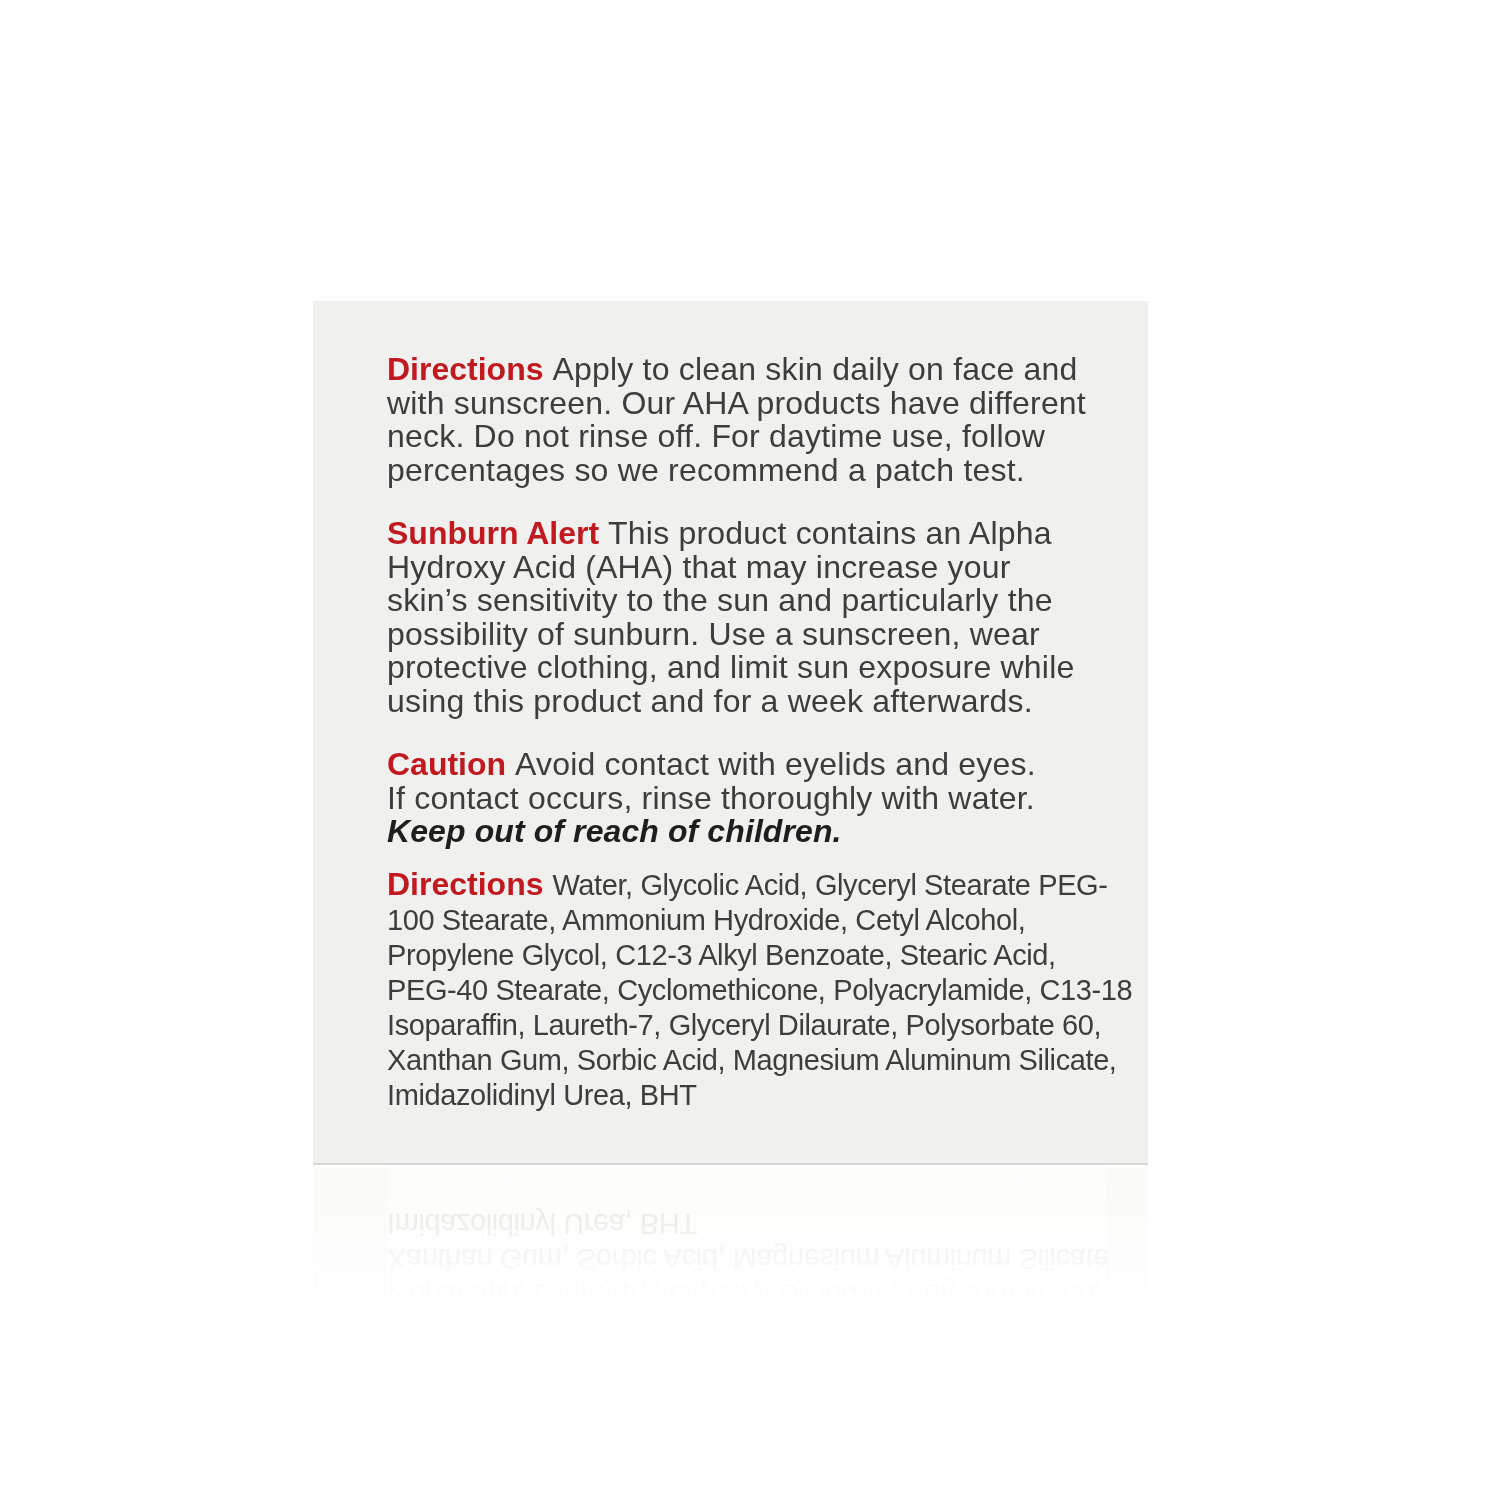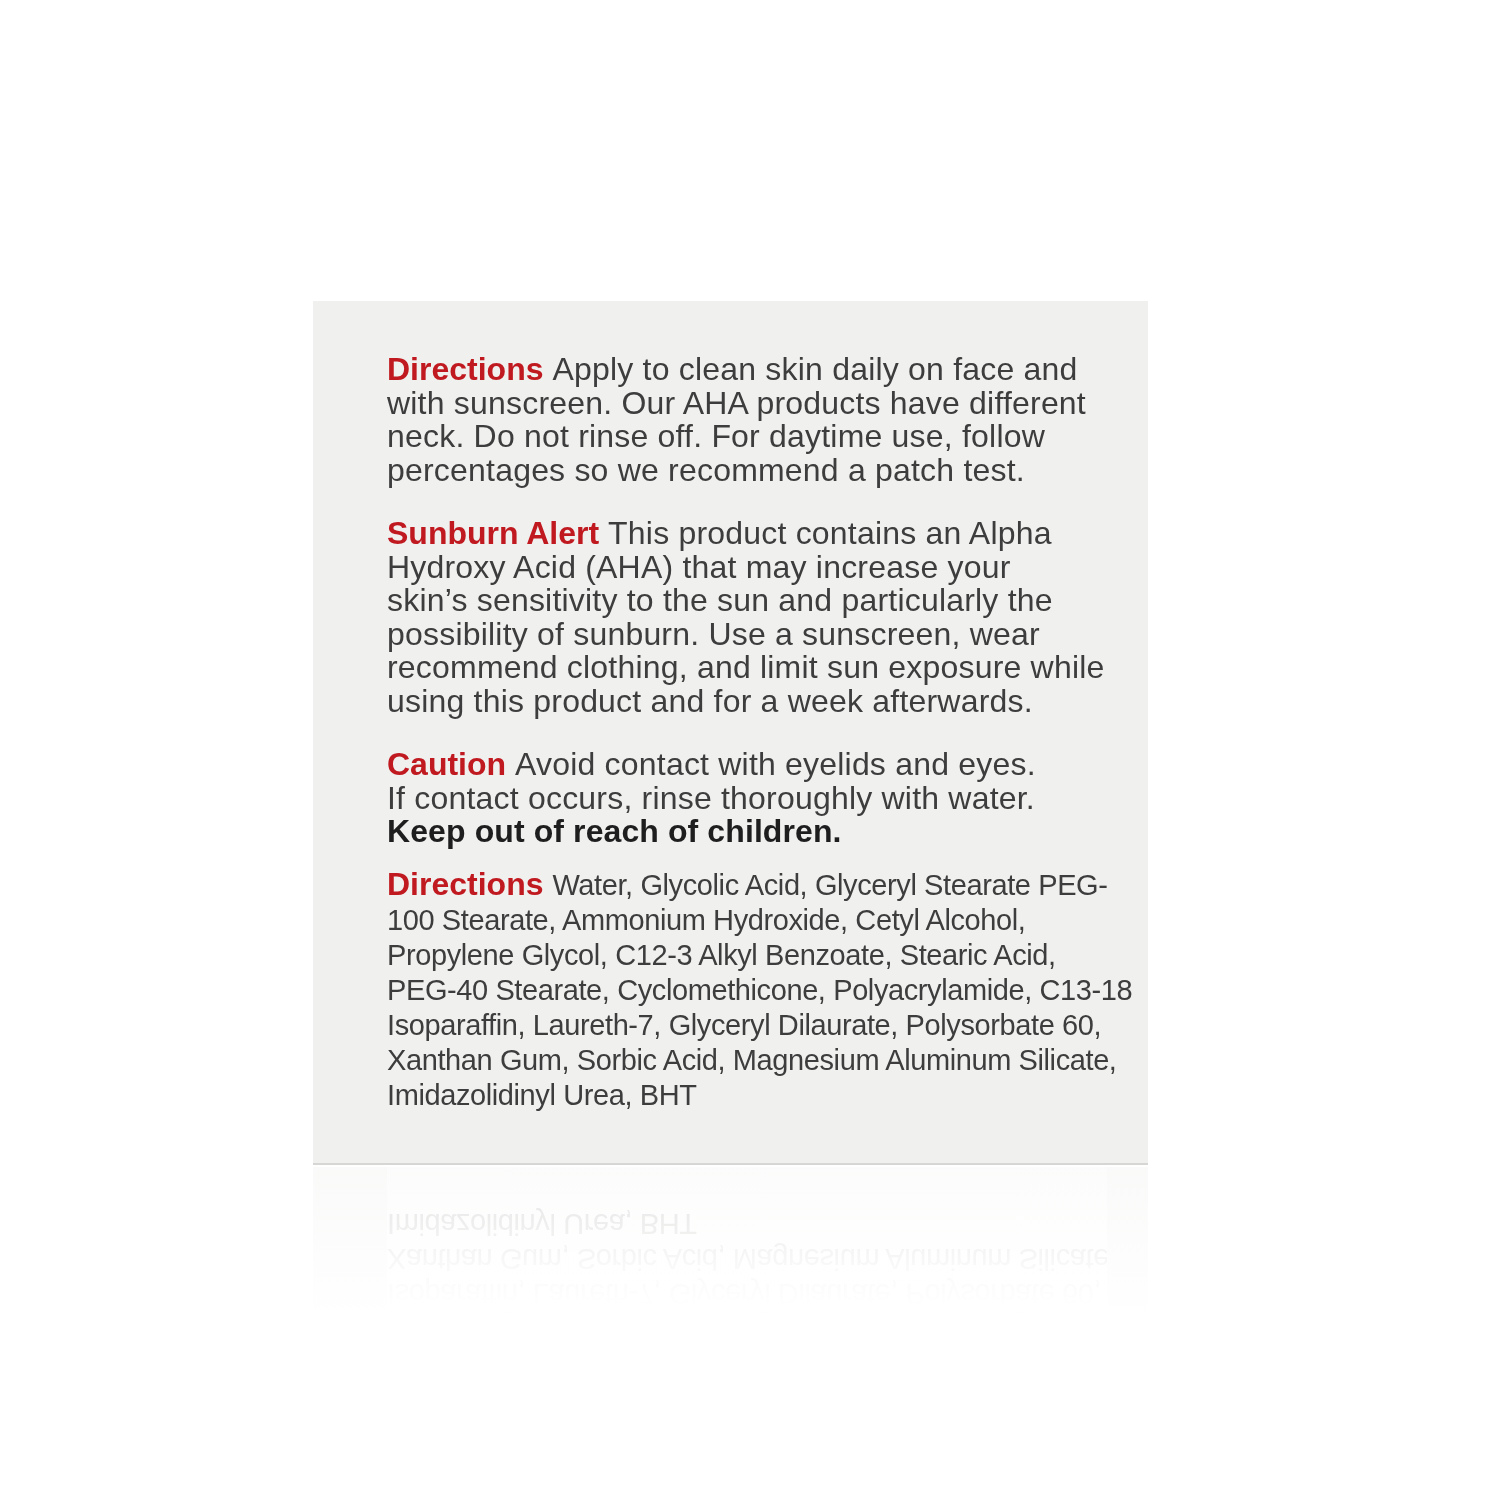--- a/index.html
+++ b/index.html
@@ -37,21 +37,21 @@
     white-space: nowrap;
   }
   .para.caution { margin-bottom: 18px; }
   .para .h {
     font-weight: 700;
     color: var(--heading-red);
     margin-right: 0.28em;
     letter-spacing: 0px;
   }
   .ln { white-space: nowrap; }
-  .ln.bold-line { font-weight: 700; color: var(--bold-text); letter-spacing: 0.1px; }
+  .ln.bold-line { font-weight: 700; color: var(--bold-text); letter-spacing: 0.1px; font-style: italic; }
 
   .para.ingredients {
     font-size: 29px;
     line-height: 35px;
     letter-spacing: -0.4px;
     margin-bottom: 0;
   }
   .para.ingredients .h { font-size: 32px; letter-spacing: 0px; }
 
   
@@ -102,21 +102,21 @@
       <div class="ln">with sunscreen. Our AHA products have different</div>
       <div class="ln">neck. Do not rinse off. For daytime use, follow</div>
       <div class="ln">percentages so we recommend a patch test.</div>
     </div>
 
     <div class="para">
       <div class="ln"><span class="h">Sunburn Alert</span><span>This product contains an Alpha</span></div>
       <div class="ln">Hydroxy Acid (AHA) that may increase your</div>
       <div class="ln">skin’s sensitivity to the sun and particularly the</div>
       <div class="ln">possibility of sunburn. Use a sunscreen, wear</div>
-      <div class="ln">recommend clothing, and limit sun exposure while</div>
+      <div class="ln">protective clothing, and limit sun exposure while</div>
       <div class="ln">using this product and for a week afterwards.</div>
     </div>
 
     <div class="para caution">
       <div class="ln"><span class="h">Caution</span><span>Avoid contact with eyelids and eyes.</span></div>
       <div class="ln">If contact occurs, rinse thoroughly with water.</div>
       <div class="ln bold-line">Keep out of reach of children.</div>
     </div>
 
     <div class="para ingredients">

